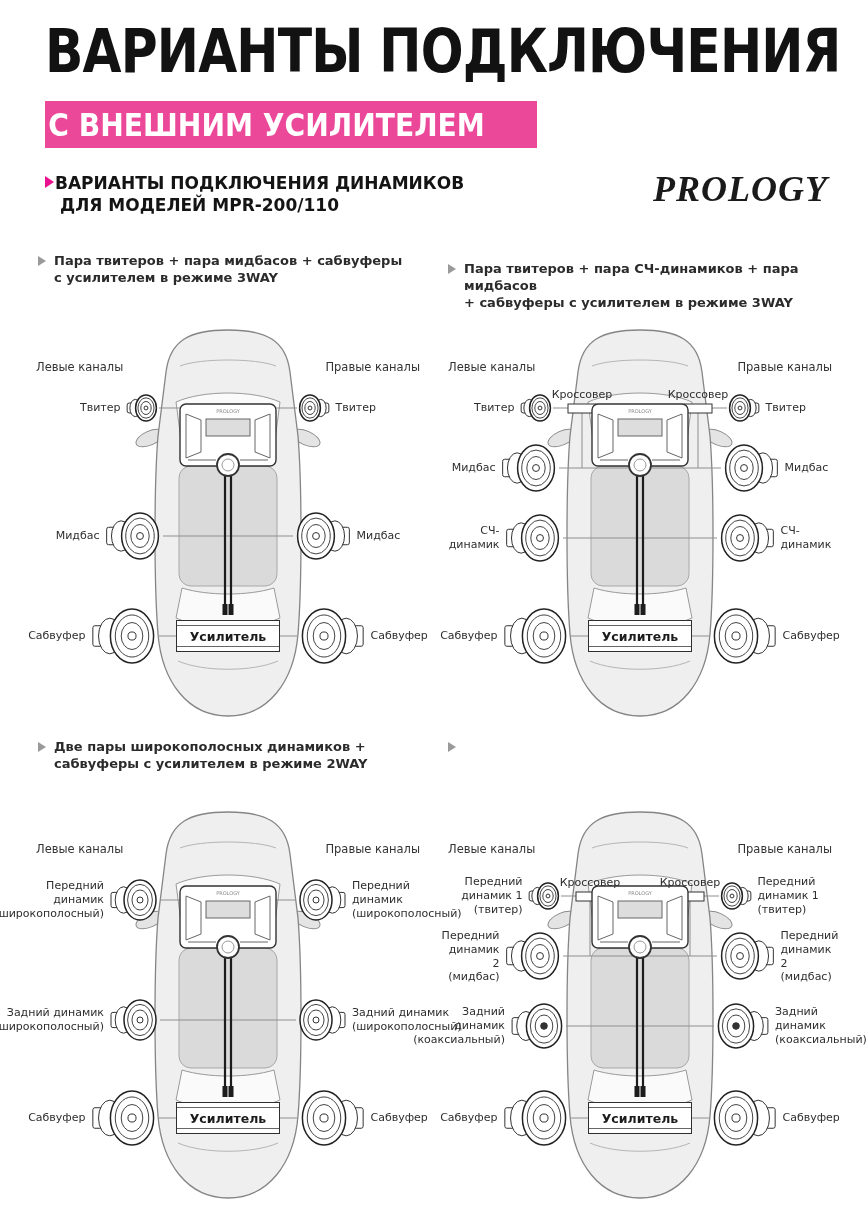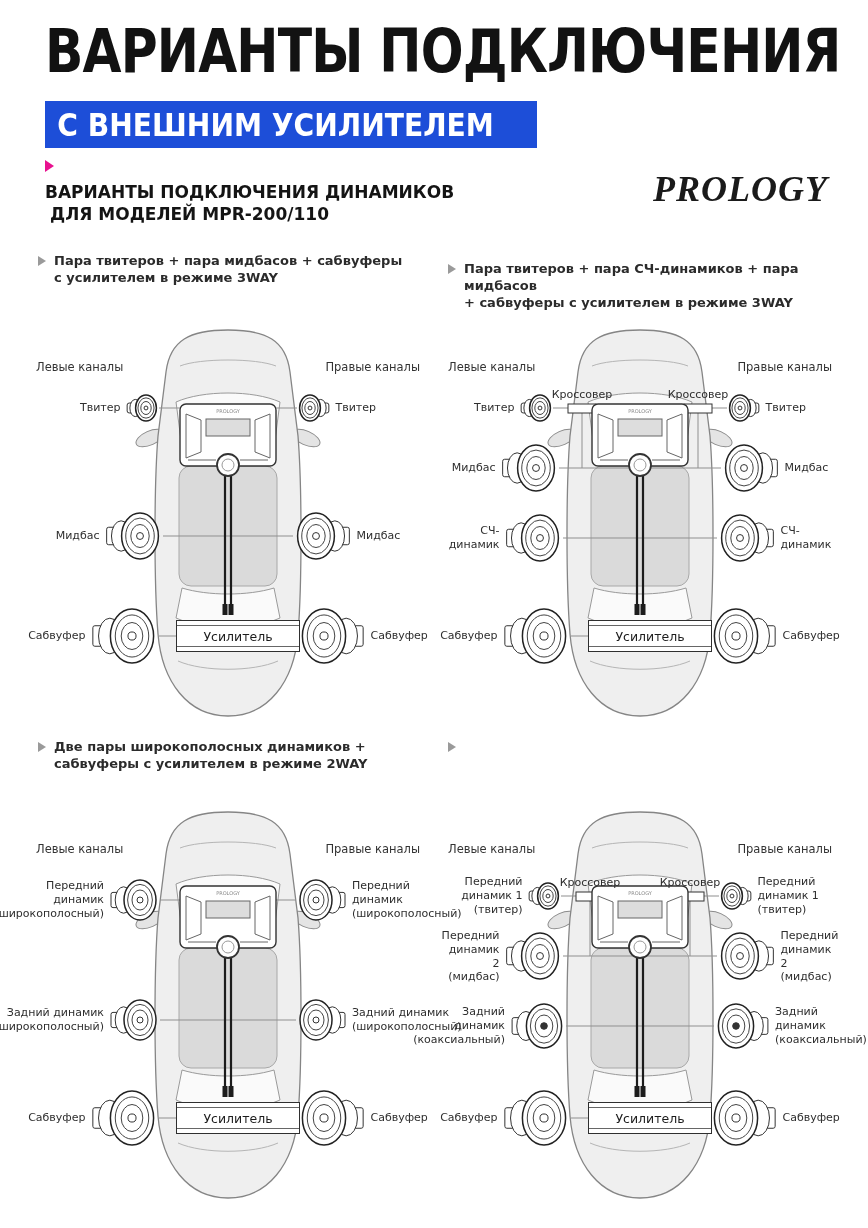--- a/index.html
+++ b/index.html
@@ -6,21 +6,21 @@
   #page{position:relative;width:868px;height:1228px;background:#fff;overflow:hidden;
         font-family:"DejaVu Sans","Liberation Sans",sans-serif;color:#222;}
   
   .main-title{position:absolute;left:45px;top:20px;font-size:60px;font-weight:700;
       color:#121212;letter-spacing:-1px;transform:scaleX(.84);transform-origin:left top;
       white-space:nowrap;line-height:1.05;}
   .banner{position:absolute;left:45px;top:101px;width:492px;height:47px;display:flex;
       align-items:center;}
   .banner-text{color:#fff;font-size:32px;font-weight:700;padding-left:14px;
       transform:scaleX(.88);transform-origin:left center;white-space:nowrap;}
-  .section-head{position:absolute;left:45px;top:156px;display:flex;gap:9px;flex-direction:column;}
+  .section-head{position:absolute;left:45px;top:172px;display:flex;gap:1px;}
   .bullet-magenta{width:0;height:0;border-left:9px solid #e81190;border-top:6px solid transparent;
       border-bottom:6px solid transparent;margin-top:4px;flex:none;}
   .section-lines{font-size:17px;font-weight:700;color:#141414;line-height:1.3;}
   .section-lines .l2{padding-left:5px;}
   .brand-logo{position:absolute;right:40px;top:168px;font-family:"Liberation Serif","DejaVu Serif",serif;
       font-style:italic;font-weight:700;font-size:36px;color:#1a1a1a;letter-spacing:1px;}
   
   .q-title{position:absolute;display:flex;gap:8px;width:392px;}
   .bullet-gray{width:0;height:0;border-left:8px solid #9a9a9a;border-top:5px solid transparent;
       border-bottom:5px solid transparent;margin-top:4px;flex:none;}
@@ -28,32 +28,32 @@
   
   .diagram{position:absolute;width:400px;height:410px;}
   .diagram svg{position:absolute;left:0;top:0;}
   .ch-label{position:absolute;top:44px;font-size:11.5px;color:#333;}
   .ch-left{left:8px;} .ch-right{right:8px;text-align:right;}
   .spk-label{position:absolute;font-size:11px;color:#2e2e2e;line-height:1.25;
       white-space:pre-line;transform:translateY(-50%);max-width:150px;}
   .spk-label.left{text-align:right;} .spk-label.right{text-align:left;}
   .cross-label{position:absolute;font-size:11px;color:#2e2e2e;white-space:nowrap;
       transform:translate(-50%,-100%);}
-  .amp-box{position:absolute;left:148px;top:304px;width:124px;height:32px;background:#fff;
+  .amp-box{position:absolute;left:148px;top:304px;width:104px;height:32px;background:#fff;
       border:1.5px solid #2f2f2f;box-sizing:border-box;display:flex;align-items:center;
-      justify-content:center;font-size:12.5px;color:#1c1c1c;}
+      justify-content:center;font-size:12.5px;color:#1c1c1c;font-weight:bold;}
   .amp-box::before,.amp-box::after{content:"";position:absolute;left:0;right:0;height:1px;background:#666;}
   .amp-box::before{top:4px;} .amp-box::after{bottom:4px;}
 </style>
 </head>
 <body>
 
 <div id="page">
   <div class="main-title">ВАРИАНТЫ ПОДКЛЮЧЕНИЯ</div>
-  <div class="banner" style="background: #1d4ed8;">
+  <div class="banner" style="background: #ec4899; justify-content: center;">
     <span class="banner-text">С ВНЕШНИМ УСИЛИТЕЛЕМ</span>
   </div>
   <div class="section-head">
     <span class="bullet-magenta" style="border-left-color: rgb(232, 17, 143);"></span>
     <div class="section-lines">
       <div class="l1">ВАРИАНТЫ ПОДКЛЮЧЕНИЯ ДИНАМИКОВ</div>
       <div class="l2">ДЛЯ МОДЕЛЕЙ MPR-200/110</div>
     </div>
   </div>
   <div class="brand-logo">PROLOGY</div>

